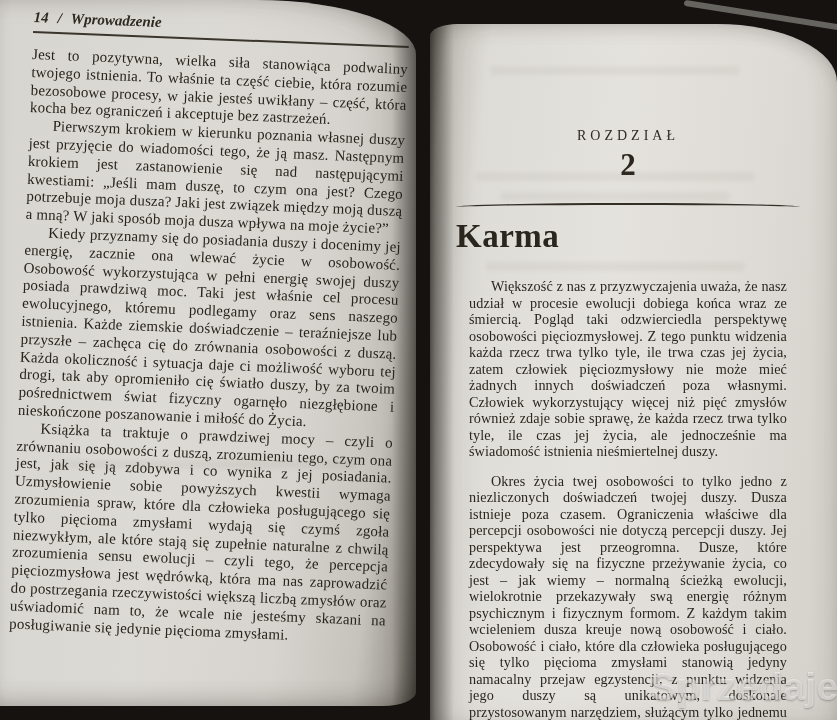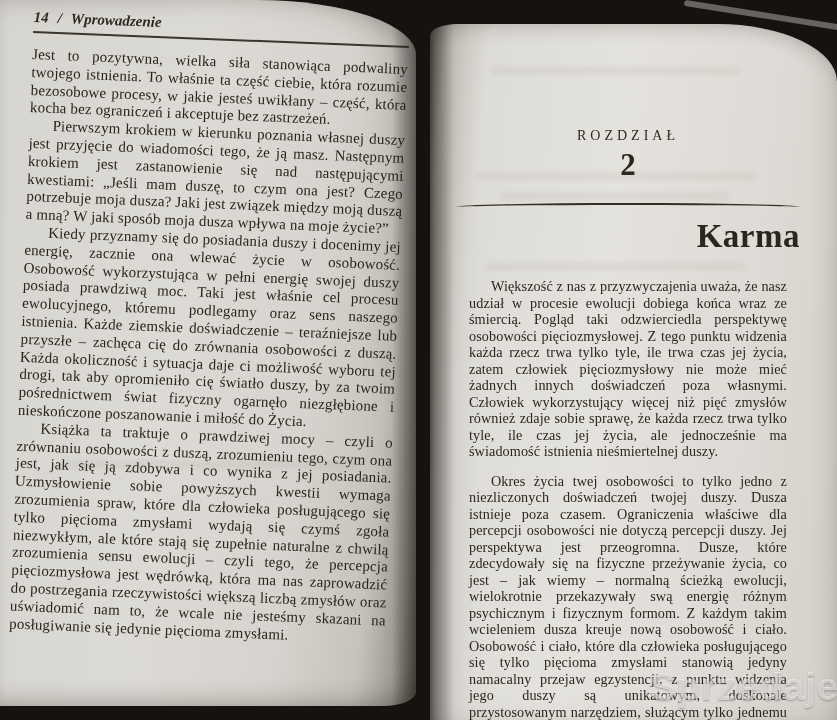--- a/index.html
+++ b/index.html
@@ -62,21 +62,21 @@
   .right-content { position:absolute; left:26px; right:37px; top:0; }
   .chapter-label {
     margin-top:104px; text-align:center; font-size:14px; letter-spacing:4px; color:#2e2a23;
   }
   .chapter-number { margin-top:3px; text-align:center; font-size:31px; font-weight:bold; }
   .chapter-rule {
     margin-top:20px; width:100%; height:8px;
     border-top:2.5px solid #332f27;
     border-radius:100% 100% 0 0 / 8px 8px 0 0;
   }
-  .chapter-title { margin-top:5px; text-align:right; font-size:33px; font-weight:bold; letter-spacing:.5px; }
+  .chapter-title { margin-top:5px; text-align:left; font-size:33px; font-weight:bold; letter-spacing:.5px; }
   .right-body { margin-top:23px; }
   .right-body p {
     margin:13px; text-align:justify; font-size:14.2px; line-height:16.5px;
     letter-spacing:.1px; color:#2a261f; text-indent:1.55em;
   }
 
   
   .ghost {
     position:absolute; height:9px; border-radius:5px; z-index:1;
     background:#6f6a5f; opacity:.07; filter:blur(2px); pointer-events:none;

